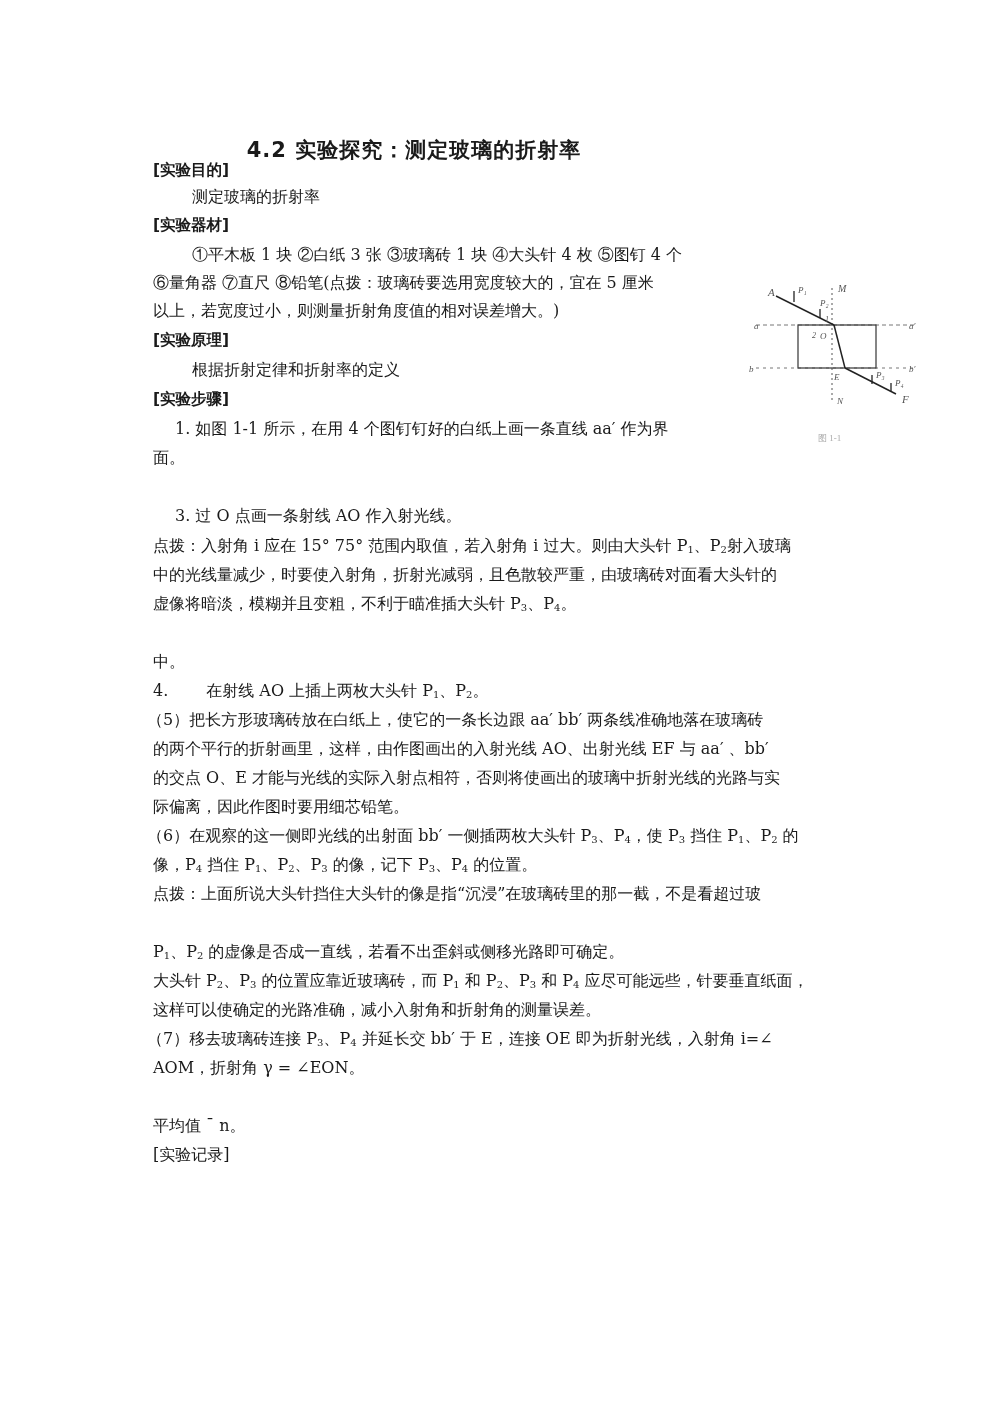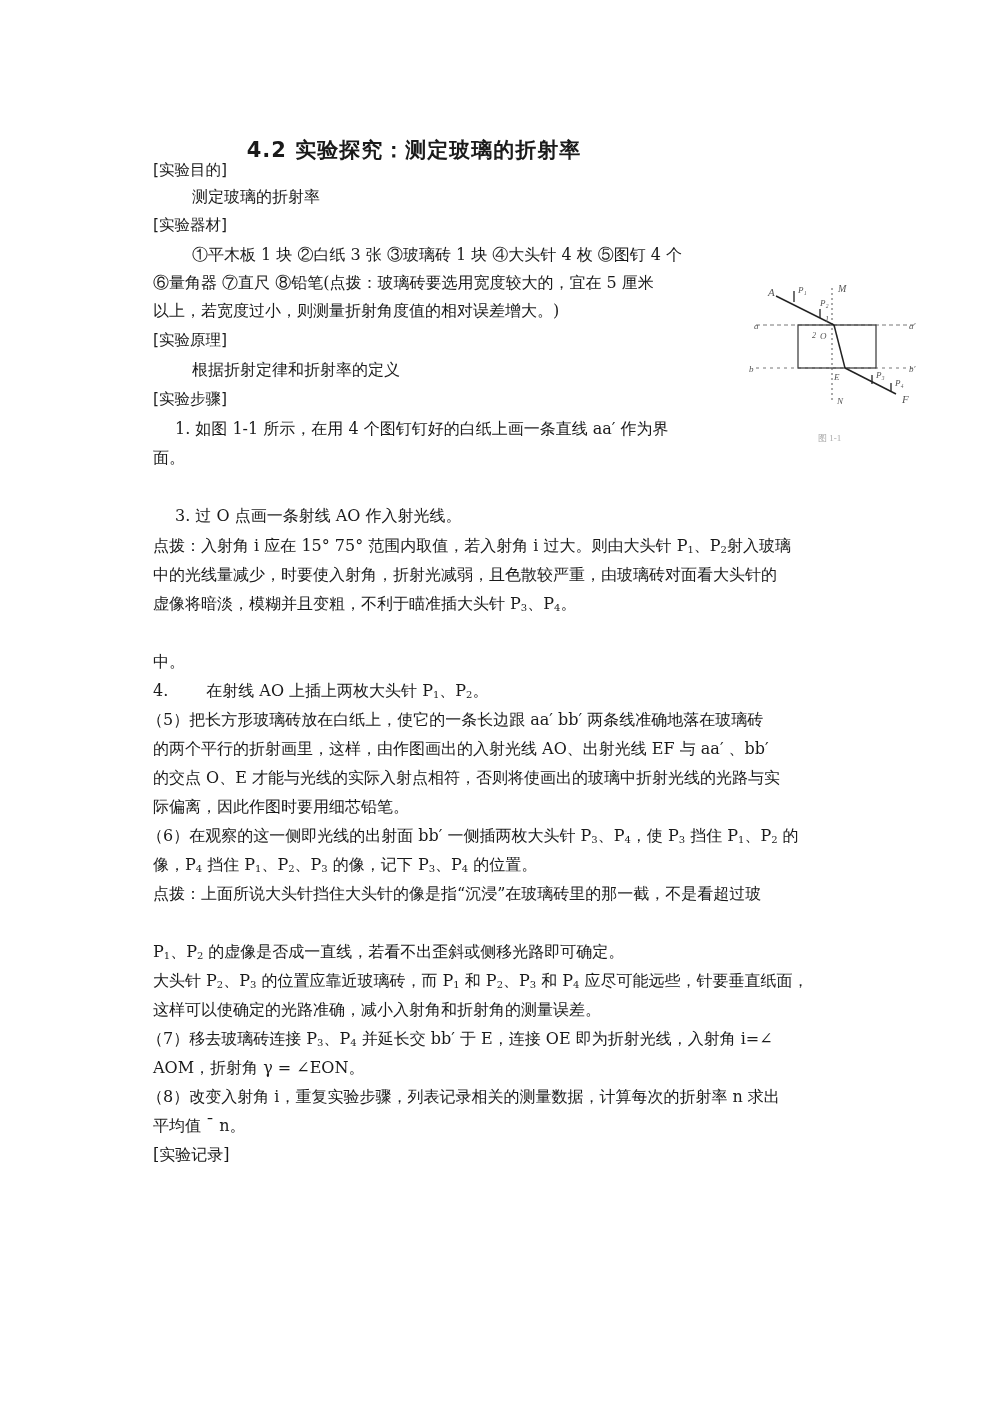--- a/index.html
+++ b/index.html
@@ -3,21 +3,21 @@
 <meta charset="utf-8">
 <style>
   html, body { margin: 0; padding: 0; background: #ffffff; }
   body { width: 1000px; height: 1414px; position: relative; overflow: hidden;
          font-family: "DejaVu Serif", "Liberation Serif", serif; color: #1a1a1a; }
   .page { position: absolute; left: 0; top: 0; width: 1000px; height: 1414px; }
   .title { position: absolute; top: 124px; left: 0; width: 828px; text-align: center;
            font-family: "DejaVu Sans", "Liberation Sans", sans-serif; font-weight: bold;
            font-size: 21px; letter-spacing: 1px; margin-top: 12px; }
   .line { position: absolute; left: 153px; font-size: 16px; line-height: 20px; white-space: nowrap; }
-  .hdr { font-family: "DejaVu Sans", "Liberation Sans", sans-serif; font-weight: normal; font-size: 15.5px; }
+  .hdr { font-family: "DejaVu Sans", "Liberation Sans", sans-serif; font-weight: bold; font-size: 15.5px; }
   .ind1 { left: 192px; }
   .ind2 { left: 175px; }
   .b { font-weight: normal; font-family: "DejaVu Sans", "Liberation Sans", sans-serif; }
   .plain-hdr { font-weight: normal; }
   sub { font-size: 10px; vertical-align: -2px; line-height: 0; }
   .figure { position: absolute; left: 746px; top: 278px; width: 175px; height: 170px; }
   .gap4 { display: inline-block; width: 38px; }
 </style>
 </head>
 <body>
@@ -59,21 +59,20 @@
 
   <div class="line" style="top:884px">点拨：上面所说大头针挡住大头针的像是指“沉浸”在玻璃砖里的那一截，不是看超过玻</div>
   <div class="line" style="top:942px"><span>P</span><sub>1</sub><span>、P</span><sub>2</sub><span> 的虚像是否成一直线，若看不出歪斜或侧移光路即可确定。</span></div>
 
   <div class="line" style="top:971px"><span>大头针 P</span><sub>2</sub><span>、P</span><sub>3</sub><span> 的位置应靠近玻璃砖，而 P</span><sub>1</sub><span> 和 P</span><sub>2</sub><span>、P</span><sub>3</sub><span> 和 P</span><sub>4</sub><span> 应尽可能远些，针要垂直纸面，</span></div>
   <div class="line" style="top:1000px">这样可以使确定的光路准确，减小入射角和折射角的测量误差。</div>
 
   <div class="line" style="top:1029px; left:147px"><span>（7）移去玻璃砖连接 P</span><sub>3</sub><span>、P</span><sub>4</sub><span> 并延长交 bb′ 于 E，连接 OE 即为折射光线，入射角 i=∠</span></div>
   <div class="line" style="top:1058px">AOM，折射角 γ = ∠EON。</div>
 
-  <div class="line" style="top:1087px; left:147px">（8）改变入射角 i，重复实验步骤，列表记录相关的测量数据，计算每次的折射率 n 求出</div>
   <div class="line" style="top:1116px">平均值 ¯ n。</div>
 
   <div class="line plain-hdr" style="top:1145px">[实验记录]</div>
 
   <div class="figure">
     <svg width="175" height="170" viewBox="0 0 175 170" xmlns="http://www.w3.org/2000/svg" font-family="Liberation Serif, serif" font-style="italic" fill="#555">
 
       <line x1="10" y1="47" x2="170" y2="47" stroke="#777" stroke-width="1" stroke-dasharray="4,3"></line>
 
       <line x1="10" y1="90" x2="170" y2="90" stroke="#777" stroke-width="1" stroke-dasharray="3,4"></line>

